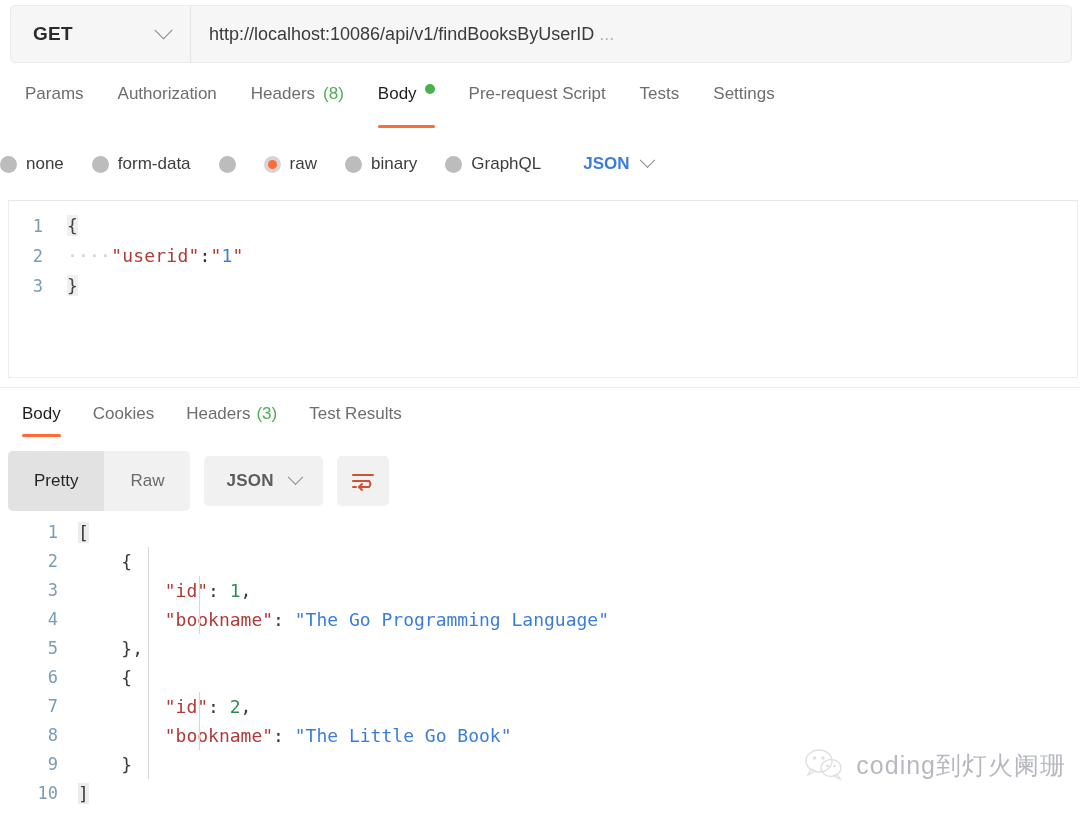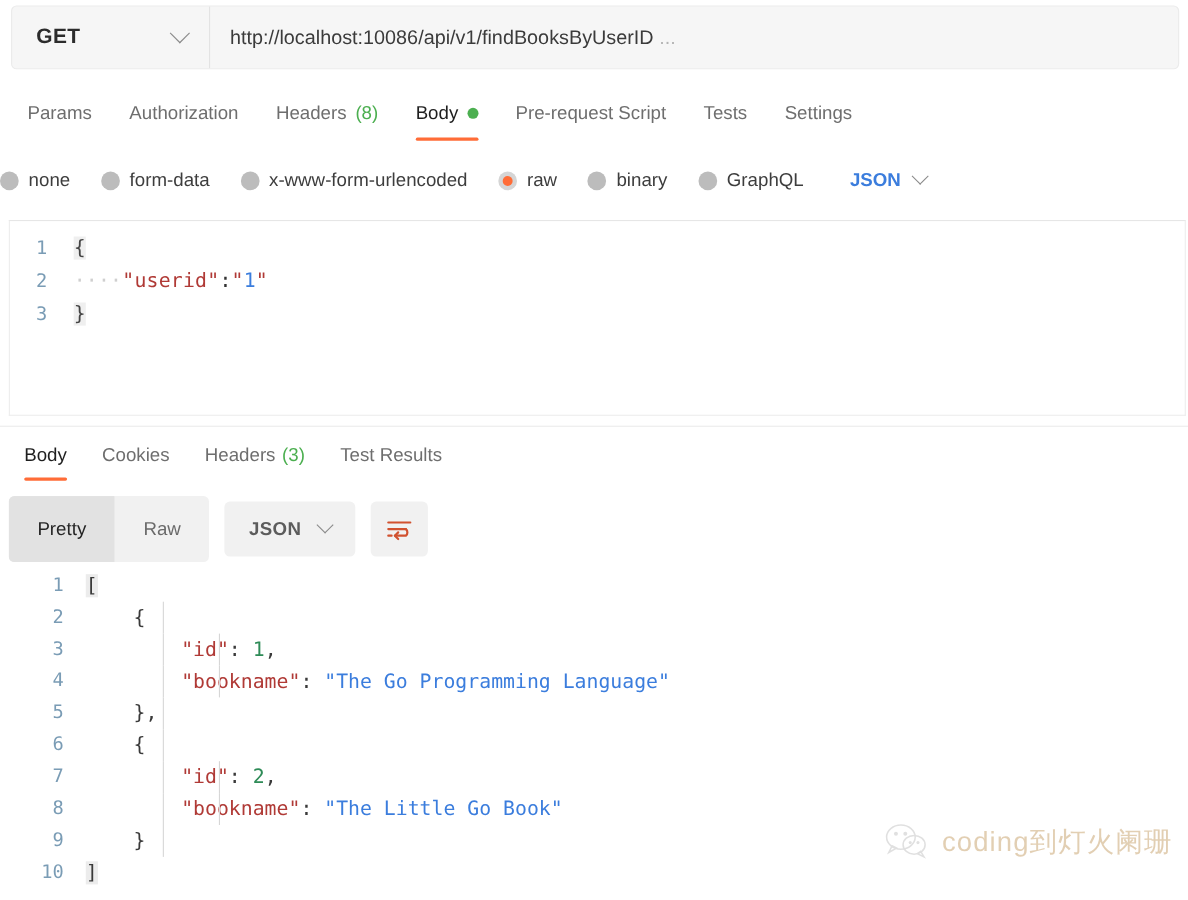--- a/index.html
+++ b/index.html
@@ -39,21 +39,21 @@
   }
   .url-ell { color: #b4b4b4; padding-left: 5px; font-size: 18px; }
 
   
   .req-tabs {
     position: absolute; left: 0; top: 84px; width: 1080px; height: 45px;
     display: flex; align-items: flex-start; padding-left: 8px;
   }
   .rtab {
     position: relative; padding: 0 17px; height: 38px;
-    display: flex; align-items: center; gap: 8px;
+    display: flex; gap: 8px;
     font-size: 17px; color: #6e6e6e; cursor: pointer; white-space: nowrap;
   }
   .rtab.active { color: #1f1f1f; }
   .rtab .cnt { color: #4caf50; }
   .rtab .dot { width: 10px; height: 10px; border-radius: 50%; background: #4caf50; display:inline-block;}
   .rtab .uline {
     position: absolute; left: 17px; right: 17px; bottom: -6px;
     height: 3px; background: #ff6c37; border-radius: 2px;
   }
 
@@ -131,21 +131,21 @@
   .j-pun { color: #3a3a3a; }
   .bracket { background: #ececec; color: #3a3a3a; }
   
   .guide1, .guide2 { position: absolute; top: 0; width: 1px; background: #d6d6d6; }
   .guide1 { left: 74px; }
   .guide2 { left: 125px; }
 
   
   .watermark { position: absolute; right: 14px; bottom: 36px; display: flex; align-items: center; gap: 12px;
                opacity: .30; pointer-events: none; }
-  .wm-text { font-size: 25px; color: #a16207; letter-spacing: 1px; font-family: "Liberation Sans", sans-serif; }
+  .wm-text { font-size: 25px; color: #0f172a; letter-spacing: 1px; font-family: "Liberation Sans", sans-serif; }
 </style>
 </head>
 <body>
 
 <div id="app">
 
   <div class="urlbar">
     <div class="method-select">
       <span class="method-label">GET</span>
       <span class="chev"></span>
@@ -187,21 +187,20 @@
     <label class="radio-item">
       <span class="rd"></span>
       <span>none</span>
     </label>
     <label class="radio-item">
       <span class="rd"></span>
       <span>form-data</span>
     </label>
     <label class="radio-item">
       <span class="rd"></span>
-      <span>x-www-form-urlencoded</span>
     </label>
     <label class="radio-item">
       <span class="rd on"></span>
       <span>raw</span>
     </label>
     <label class="radio-item">
       <span class="rd"></span>
       <span>binary</span>
     </label>
     <label class="radio-item">

